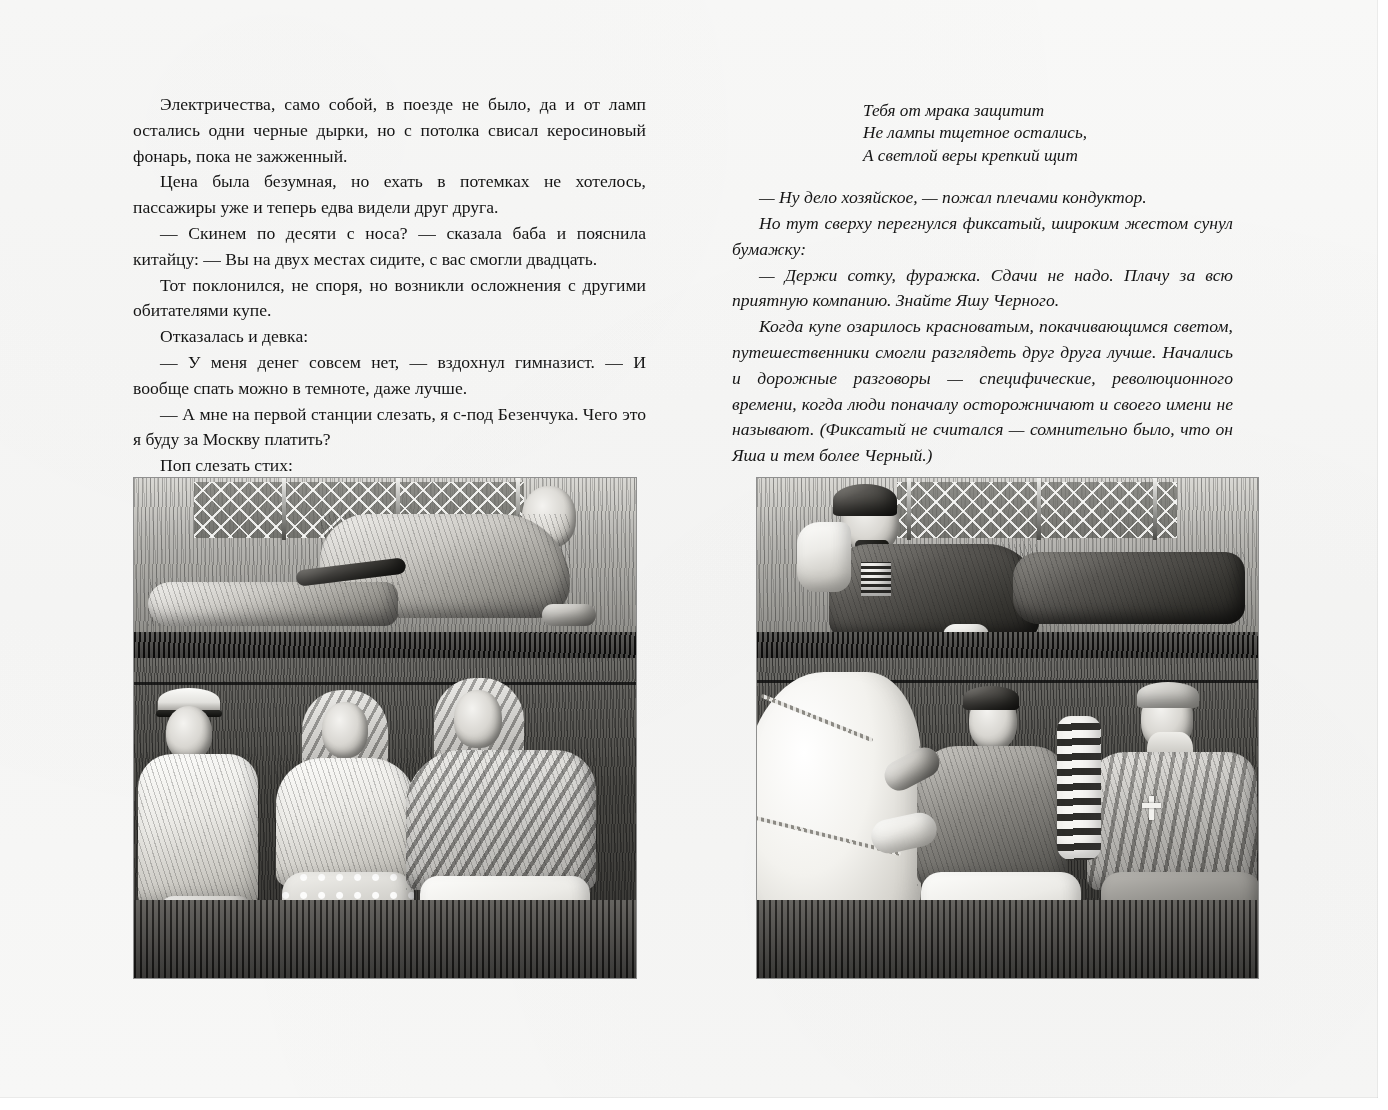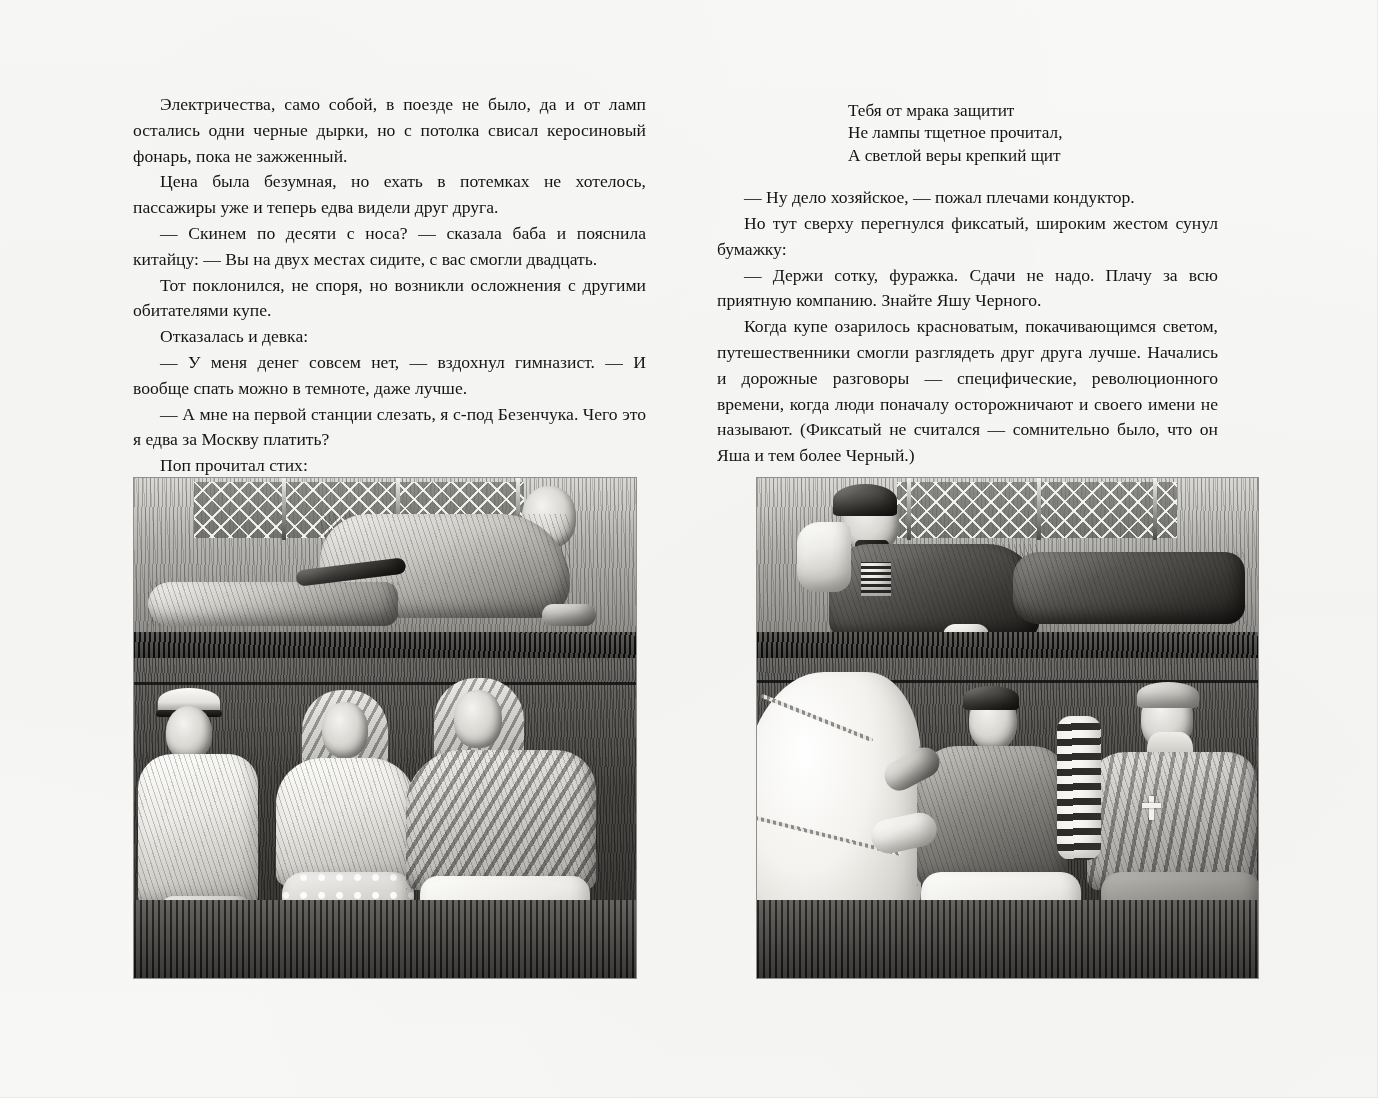--- a/index.html
+++ b/index.html
@@ -27,21 +27,21 @@
   .col{
     position:absolute;
     font-size:17.6px;
     line-height:25.8px;
     color:#141414;
     text-align:justify;
     text-justify:inter-word;
     -webkit-hyphens:none;hyphens:none;
   }
   .col.left{left:133px;top:92px;width:513px;}
-  .col.right{left:717px;top:100px;width:501px;}
+  .col.right{left:732px;top:100px;width:501px;font-style:italic;}
   .col p{margin:0;text-indent:27px;}
 
   .verse{
     margin:0 0 0 0;
     padding-left:131px;
     text-indent:0;
     text-align:left;
     line-height:22.4px;
     font-size:17.2px;
   }
@@ -184,28 +184,28 @@
 <div class="page">
   <div class="paper-grain"></div>
 
   <div class="col left">
     <p>Электричества, само собой, в поезде не было, да и от ламп остались одни черные дырки, но с потолка свисал керосиновый фонарь, пока не зажженный.</p>
     <p>Цена была безумная, но ехать в потемках не хотелось, пассажиры уже и теперь едва видели друг друга.</p>
     <p>— Скинем по десяти с носа? — сказала баба и пояснила китайцу: — Вы на двух местах сидите, с вас смогли двадцать.</p>
     <p>Тот поклонился, не споря, но возникли осложнения с другими обитателями купе.</p>
     <p>Отказалась и девка:</p>
     <p>— У меня денег совсем нет, — вздохнул гимназист. — И вообще спать можно в темноте, даже лучше.</p>
-    <p>— А мне на первой станции слезать, я с-под Безенчука. Чего это я едва за Москву платить?</p>
-    <p>Поп прочитал стих:</p>
+    <p>— А мне на первой станции слезать, я с-под Безенчука. Чего это я буду за Москву платить?</p>
+    <p>Поп слезать стих:</p>
   </div>
 
   <div class="col right">
     <div class="verse">
       <div>Тебя от мрака защитит</div>
-      <div>Не лампы тщетное прочитал,</div>
+      <div>Не лампы тщетное остались,</div>
       <div>А светлой веры крепкий щит</div>
     </div>
     <div class="verse-gap"></div>
     <p>— Ну дело хозяйское, — пожал плечами кондуктор.</p>
     <p>Но тут сверху перегнулся фиксатый, широким жестом сунул бумажку:</p>
     <p>— Держи сотку, фуражка. Сдачи не надо. Плачу за всю приятную компанию. Знайте Яшу Черного.</p>
     <p>Когда купе озарилось красноватым, покачивающимся светом, путешественники смогли разглядеть друг друга лучше. Начались и дорожные разговоры — специфические, революционного времени, когда люди поначалу осторожничают и своего имени не называют. (Фиксатый не считался — сомнительно было, что он Яша и тем более Черный.)</p>
   </div>
 
   <div class="illus left-img">

